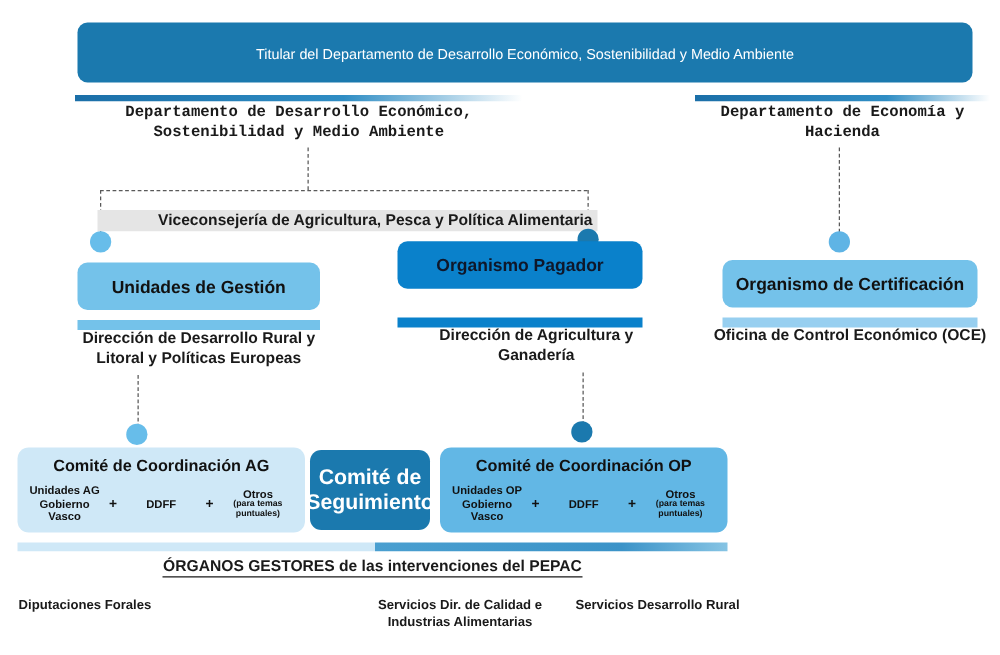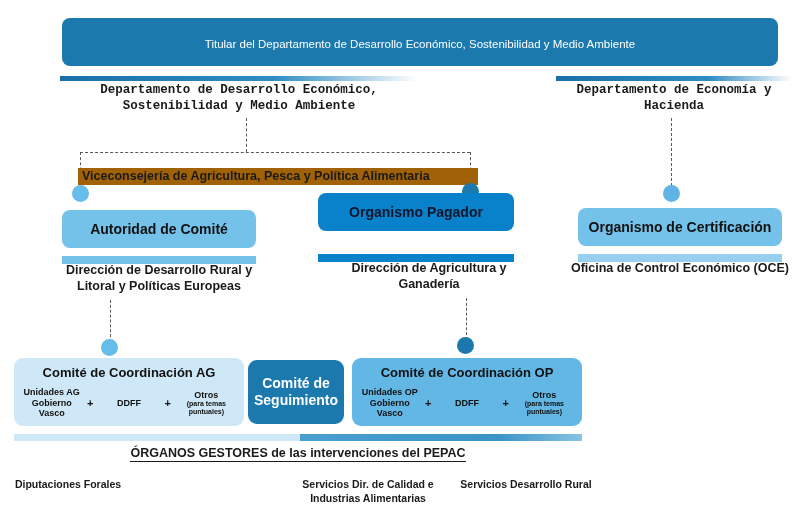--- a/index.html
+++ b/index.html
@@ -78,24 +78,24 @@
   .hline {
     height: 0;
     border-top: 1.5px dashed #595959;
   }
 
   
   .vice-label {
     left: 78px; top: 168px; width: 392px;
     font-size: 12.5px;
     font-weight: bold;
-    text-align: left;
+    text-align: right;
     color: #1a1a1a;
     line-height: 1.2;
-    background: #a16207;
+    background: #e5e5e5;
     padding: 1px 4px;
   }
 
   
   .dot {
     width: 17px; height: 17px;
     border-radius: 50%;
   }
   .dot-light { background: #67bdea; }
   .dot-dark  { background: #1b79ae; }
@@ -182,21 +182,21 @@
   }
 
   .cmte-seg {
     left: 248px; top: 360px; width: 96px; height: 64px;
     background: #1b79ae;
     border-radius: 9px;
     display: flex;
     align-items: center;
     justify-content: center;
     color: #ffffff;
-    font-size: 14px;
+    font-size: 17px;
     font-weight: bold;
     text-align: center;
     line-height: 1.2;
   }
 
   
   .rule-bottom-left {
     left: 14px; top: 434px; width: 286px; height: 7px;
     background: #cfe8f7;
   }
@@ -253,21 +253,21 @@
   <div class="abs vline" style="left:470px; top:152px; height:34px;"></div>
 
   <div class="abs vice-label">Viceconsejería de Agricultura, Pesca y Política Alimentaria</div>
 
   <div class="abs vline" style="left:671px; top:118px; height:68px;"></div>
 
   <div class="abs dot dot-light" style="left:72px; top:185px;"></div>
   <div class="abs dot dot-dark" style="left:462px; top:183px;"></div>
   <div class="abs dot dot-mid" style="left:663px; top:185px;"></div>
 
-  <div class="abs role-box role-ag">Autoridad de Comité</div>
+  <div class="abs role-box role-ag">Unidades de Gestión</div>
   <div class="abs role-box role-op">Organismo Pagador</div>
   <div class="abs role-box role-oc">Organismo de Certificación</div>
 
   <div class="abs bar bar-ag"></div>
   <div class="abs bar bar-op"></div>
   <div class="abs bar bar-oc"></div>
 
   <div class="abs role-sub sub-ag">Dirección de Desarrollo Rural y Litoral y Políticas Europeas</div>
   <div class="abs role-sub sub-op">Dirección de Agricultura y Ganadería</div>
   <div class="abs role-sub sub-oc">Oficina de Control Económico (OCE)</div>

